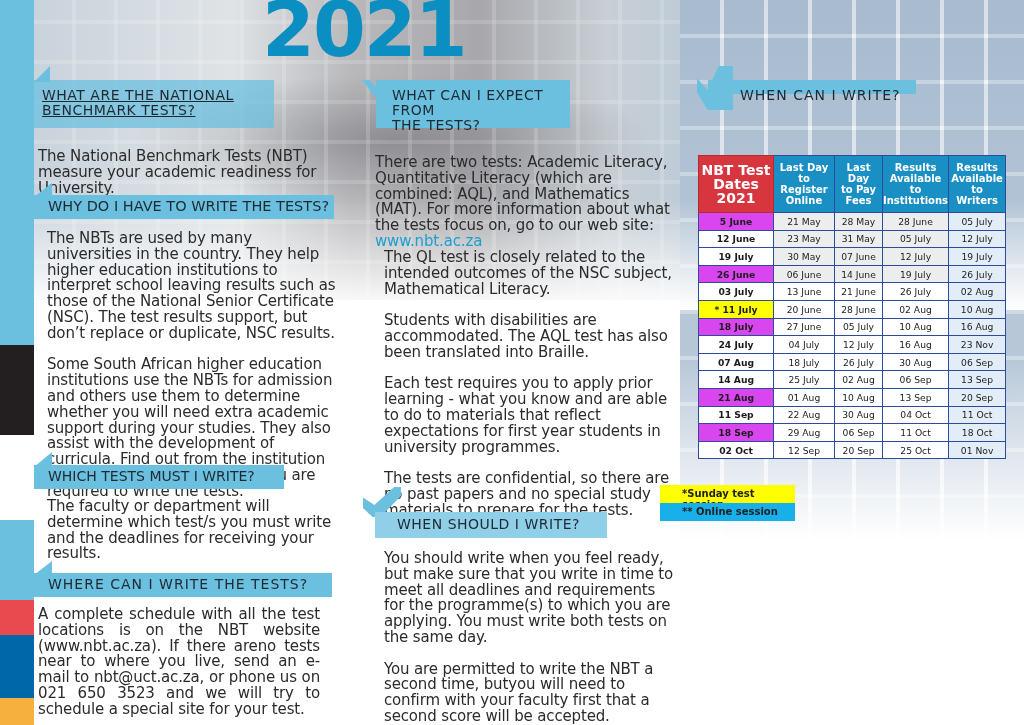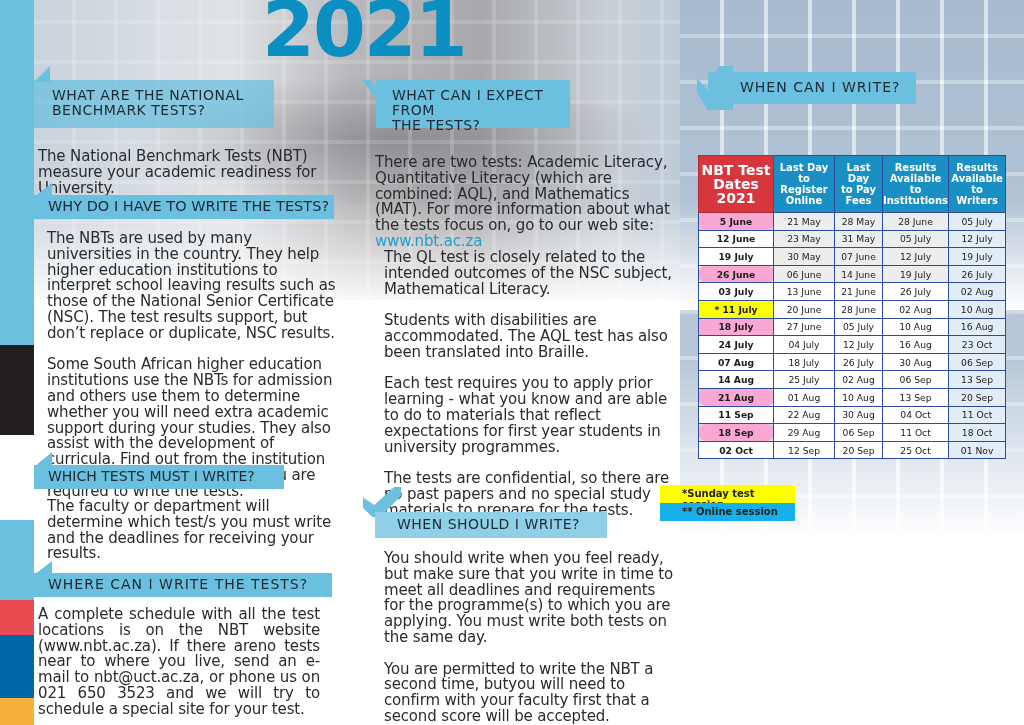--- a/index.html
+++ b/index.html
@@ -56,32 +56,32 @@
   }
 
   
   .banner {
     position: absolute; background: rgba(107,191,223,0.85);
     color: #1e2a33; font-size: 14px; letter-spacing: 0.5px; line-height: 15px;
     padding: 0;
   }
   .banner span { display: block; }
   .banner-h1 { left: 34px; top: 80px; width: 240px; height: 48px; background: rgba(107,191,223,0.75); }
-  .banner-h1 .txt { position: absolute; left: 18px; top: 8px; }
+  .banner-h1 .txt { position: absolute; left: 8px; top: 8px; text-decoration: underline; }
   .banner-h2 { left: 34px; top: 195px; width: 300px; height: 24px; background: #6bbfdf; }
   .banner-h2 .txt { position: absolute; left: 14px; top: 4px; font-size: 14.5px; letter-spacing: 0; }
   .banner-h3 { left: 34px; top: 465px; width: 250px; height: 24px; background: #6bbfdf; }
   .banner-h3 .txt { position: absolute; left: 14px; top: 4px; letter-spacing: 0; }
   .banner-h4 { left: 34px; top: 573px; width: 298px; height: 24px; background: #6bbfdf; }
   .banner-h4 .txt { position: absolute; left: 14px; top: 4px; letter-spacing: 1px; }
   .banner-h5 { left: 376px; top: 80px; width: 194px; height: 48px; background: #6bbfdf; }
   .banner-h5 .txt { position: absolute; left: 16px; top: 8px; }
   .banner-h6 { left: 375px; top: 512px; width: 232px; height: 26px; background: #8fcfe8; }
   .banner-h6 .txt { position: absolute; left: 22px; top: 5px; }
-  .banner-h7 { left: 708px; top: 72px; width: 208px; height: 32px; background: #6bbfdf; }
+  .banner-h7 { left: 708px; top: 80px; width: 208px; height: 14px; background: #6bbfdf; }
   .banner-h7 .txt { position: absolute; left: 32px; top: 8px; letter-spacing: 1px; }
 
   .tab-shape { position: absolute; background: #6bbfdf; }
 
   
   .para {
     position: absolute; font-size: 15px; line-height: 15.8px; color: #2b2b2b;
     font-family: "DejaVu Sans", "Liberation Sans", sans-serif;
     letter-spacing: -0.15px;
   }
@@ -100,21 +100,21 @@
   }
   .nbt-table th {
     background: #1a8fc4; color: #ffffff; font-weight: bold; font-size: 10px; line-height: 11px;
     height: 56px;
   }
   .nbt-table th.first {
     background: #d7363f; font-size: 14px; line-height: 14px; width: 74px; border-color: #b52830;
   }
   .nbt-table td { height: 16.6px; background: #ffffff; }
   .nbt-table td.date { font-weight: bold; }
-  .nbt-table td.online { background: #f9a8d4; border-radius: 7px; }
+  .nbt-table td.online { background: #d946ef; }
   .nbt-table td.sunday { background: #ffff00; }
   .nbt-table td.lastcol { background: #e3edf7; }
   .nbt-table tr.shade td.mid { background: #eceeee; }
   .c2 { width: 60px; } .c3 { width: 47px; } .c4 { width: 61px; } .c5 { width: 56px; }
 
   .legend { position: absolute; left: 660px; width: 135px; font-size: 10px; font-weight: bold; color: #222; }
   .legend-1 { top: 485px; height: 18px; background: #ffff00; }
   .legend-2 { top: 503px; height: 18px; background: #18b0ea; }
   .legend span { position: absolute; left: 22px; top: 3px; }
 </style>
@@ -279,21 +279,21 @@
         <td class="mid">27 June</td>
         <td class="mid">05 July</td>
         <td class="mid">10 Aug</td>
         <td class="lastcol">16 Aug</td>
       </tr>
       <tr>
         <td class="date">24 July</td>
         <td class="mid">04 July</td>
         <td class="mid">12 July</td>
         <td class="mid">16 Aug</td>
-        <td class="lastcol">23 Oct</td>
+        <td class="lastcol">23 Nov</td>
       </tr>
       <tr>
         <td class="date">07 Aug</td>
         <td class="mid">18 July</td>
         <td class="mid">26 July</td>
         <td class="mid">30 Aug</td>
         <td class="lastcol">06 Sep</td>
       </tr>
       <tr>
         <td class="date">14 Aug</td>

